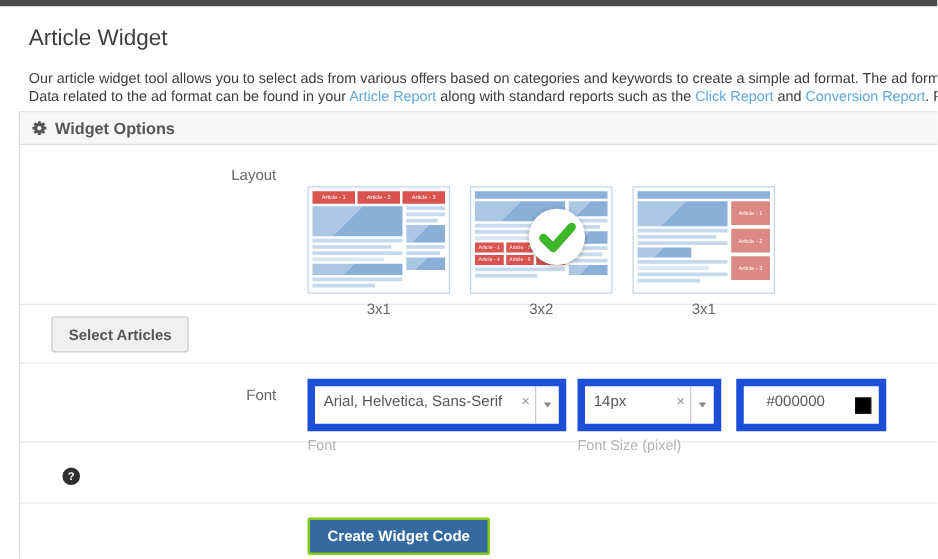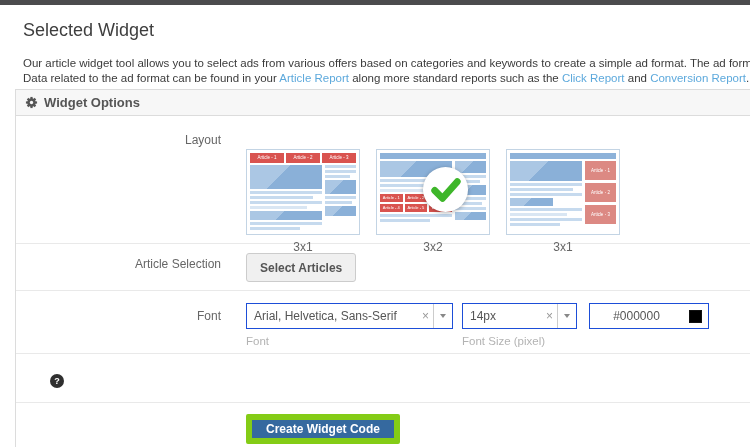--- a/index.html
+++ b/index.html
@@ -59,21 +59,21 @@
   .btn-light { height:29px; padding:0 13px; background:#f0f0f0; border:1px solid #ccc;
                border-radius:3px; font-size:12px; font-weight:700; color:#555;
                font-family:inherit; cursor:pointer; }
 
   
   .row-font { height:63px; }
   .row-font .row-label { padding-top:18px; }
   .row-font .row-content { padding-top:12px; }
   .field { display:flex; flex-direction:column; }
   .gap9 { margin-right:9px; } .gap12 { margin-right:12px; }
-  .widget { display:flex; height:26px; border:1px solid #1d4ed8; background:#fff; cursor:pointer; }
+  .widget { display:flex; height:42px; border:6px solid #1d4ed8; background:#fff; cursor:pointer; }
   .w-font { width:207px; } .w-size { width:115px; } .w-color { width:120px;text-align:center; }
   .sel-text { flex:1; padding:0 7px; line-height:24px; font-size:12px; color:#555;
               white-space:nowrap; overflow:hidden; }
   .sel-clear { width:15px; line-height:24px; font-size:12px; color:#999; text-align:center; }
   .sel-caret { width:19px; border-left:1px solid #ccc; display:flex;
                align-items:center; justify-content:center; }
   .caret { width:0; height:0; border-left:3.5px solid transparent;
            border-right:3.5px solid transparent; border-top:4px solid #888; }
   .fcaption { margin-top:6px; font-size:11.5px; color:#b3b3b3; }
   .swatch-seg { width:25px; display:flex; align-items:center; justify-content:center; }
@@ -84,37 +84,37 @@
   .row-subcamp .row-label { padding-top:20px; }
   .row-subcamp .row-content { padding-top:14px; }
   .placeholder { color:#999; }
   .help { width:14px; height:14px; border-radius:50%; background:#2f2f2f; color:#fff;
           font-size:9px; font-weight:700; text-align:center; line-height:14px;
           margin:6px 0 0 9px; cursor:pointer; }
 
   
   .row-submit { height:50px; border-bottom:none; }
   .row-submit .row-content { padding-top:11px; }
-  .btn-primary { height:30px; padding:0 14px; background:#35699f; border:6px solid #84cc16;
+  .btn-primary { height:30px; padding:0 14px; background:#35699f; border:2px solid #84cc16;
                  border-radius:2px; color:#fff; font-size:12px; font-weight:700;
                  font-family:inherit; cursor:pointer; }
 </style>
 </head>
 <body>
 
 <div class="topbar"></div>
 
-<h1 class="title">Selected Widget</h1>
+<h1 class="title">Article Widget</h1>
 
 <div class="intro">
   <div class="line">
     <span>Our article widget tool allows you to select ads from various offers based on categories and keywords to create a simple ad format. The ad format is popular within</span>
   </div>
   <div class="line">
-    <span>Data related to the ad format can be found in your </span><a>Article Report</a><span> along more standard reports such as the </span><a>Click Report</a><span> and </span><a>Conversion Report</a><span>. For more information</span>
+    <span>Data related to the ad format can be found in your </span><a>Article Report</a><span> along with standard reports such as the </span><a>Click Report</a><span> and </span><a>Conversion Report</a><span>. For more information</span>
   </div>
 </div>
 
 <div class="panel">
   <div class="panel-header">
     <svg width="13" height="13" viewBox="0 0 14 14">
       <g stroke="#555" stroke-width="2.4">
         <line x1="7" y1="1" x2="7" y2="13"></line>
           <line x1="1" y1="7" x2="13" y2="7"></line>
         <line x1="2.8" y1="2.8" x2="11.2" y2="11.2"></line>
@@ -225,21 +225,20 @@
             </div>
           </div>
           <div class="caption">3x1</div>
         </div>
 
       </div>
     </div>
   </div>
 
   <div class="row row-article">
-    <div class="row-label">Article Selection</div>
     <div class="row-content">
       <button class="btn-light">Select Articles</button>
     </div>
   </div>
 
   <div class="row row-font">
     <div class="row-label">Font</div>
     <div class="row-content">
       <div class="field gap9">
         <div class="widget w-font">

